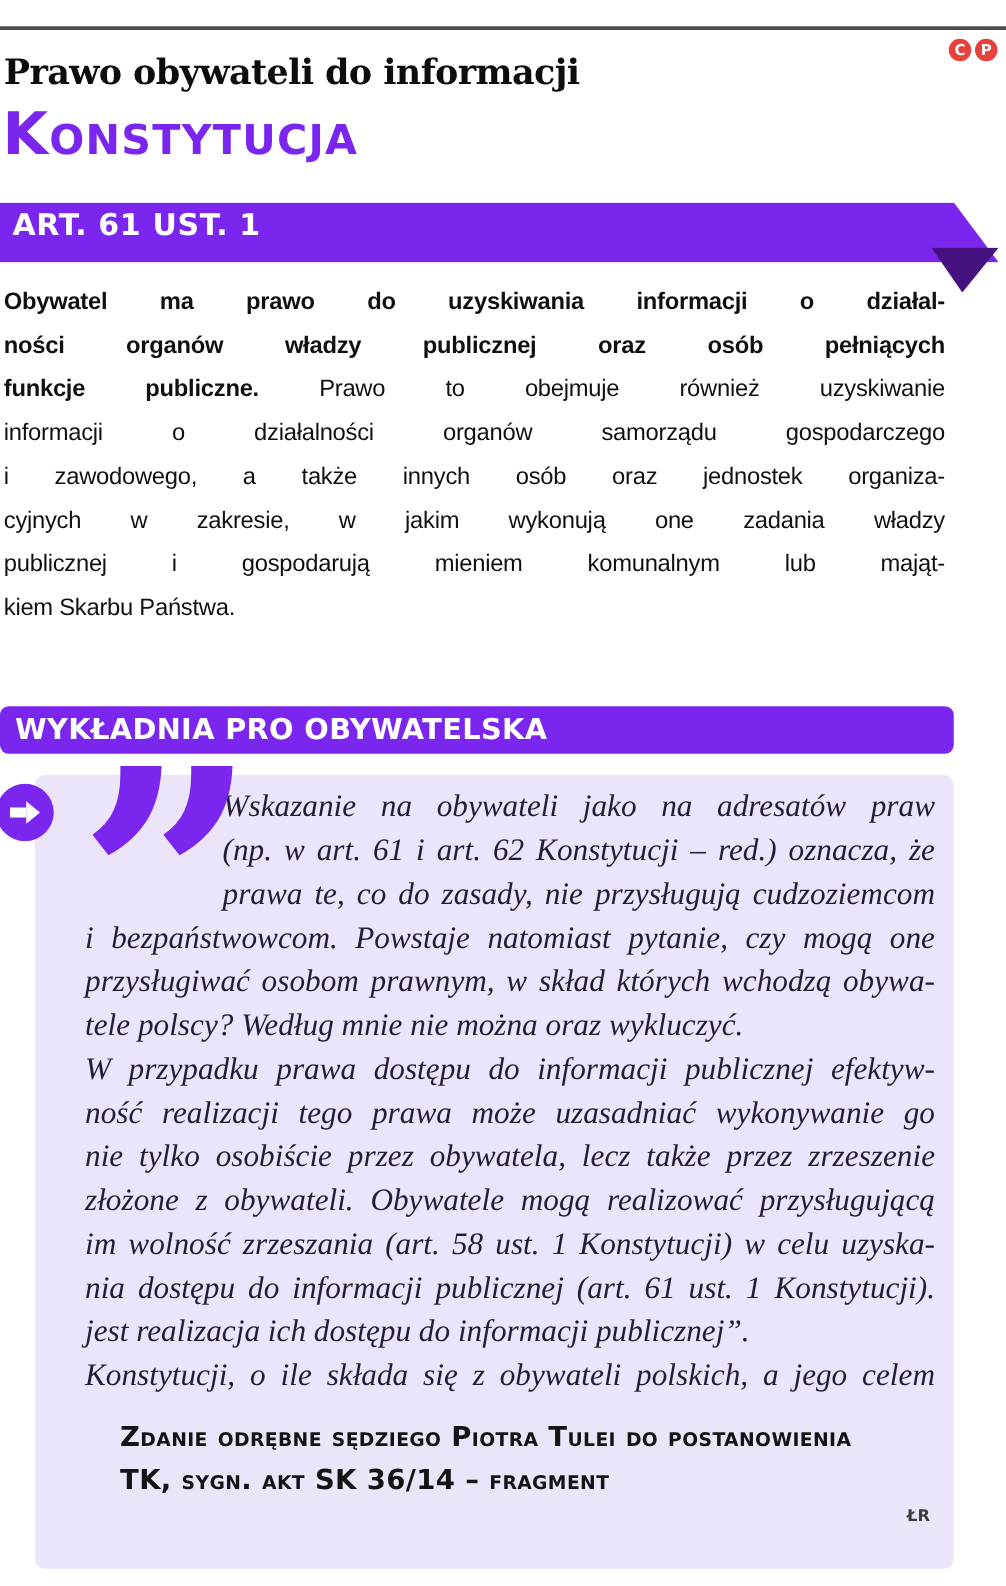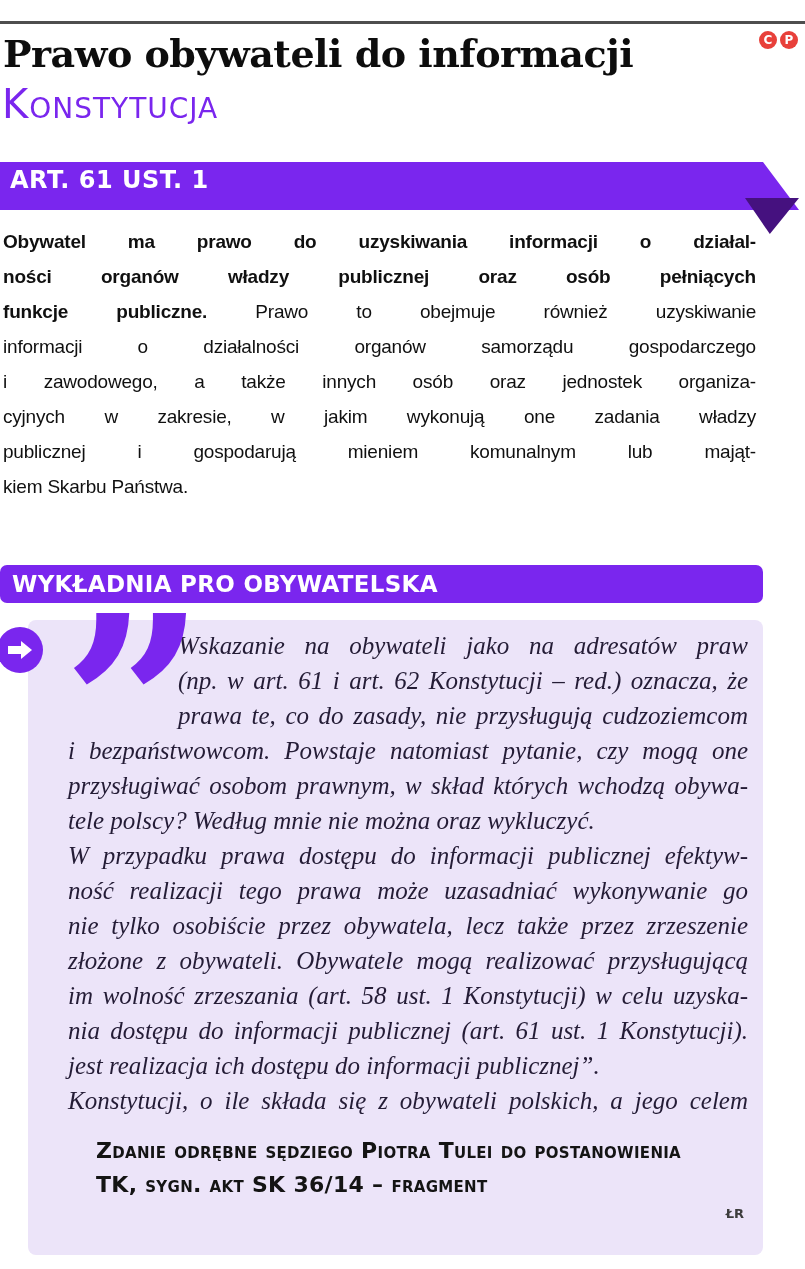--- a/index.html
+++ b/index.html
@@ -1,31 +1,31 @@
 <!DOCTYPE html>
 <html><head>
 <meta charset="utf-8">
 <style>
   html,body{margin:0;padding:0;background:#ffffff;}
   .page{position:relative;width:805px;height:1269px;background:#ffffff;overflow:hidden;
         font-family:"Liberation Sans",sans-serif;}
 
   .topline{position:absolute;top:21px;left:0;width:805px;height:3px;background:#4e4e4e;}
 
-  .kicker{position:absolute;top:31px;left:3px;width:700px;
-          font-family:"DejaVu Serif",serif;font-weight:bold;font-size:38px;
+  .kicker{position:absolute;top:41px;left:3px;width:700px;
+          font-family:"DejaVu Serif",serif;font-weight:bold;font-size:28px;
           letter-spacing:-0.5px;color:#0d0d0d;}
 
   .badges{position:absolute;top:31px;right:7px;display:flex;gap:3px;}
   .badge{width:18px;height:18px;border-radius:50%;background:#e8403a;color:#ffffff;
          font-family:"DejaVu Sans",sans-serif;font-weight:bold;font-size:12px;
          display:flex;align-items:center;justify-content:center;}
 
   .main-title{position:absolute;top:84px;left:2px;
-              font-family:"DejaVu Sans",sans-serif;font-weight:400;font-size:40px;
+              font-family:"DejaVu Sans",sans-serif;font-weight:700;font-size:47px;
               font-variant:small-caps;letter-spacing:1px;color:#7a26ee;line-height:1;}
 
   .banner-art{position:absolute;top:162px;left:0;width:805px;height:48px;background:#7a26ee;
               clip-path:polygon(0 0,763px 0,799px 100%,0 100%);
               color:#ffffff;font-family:"DejaVu Sans",sans-serif;font-weight:bold;
               font-size:24px;line-height:36px;padding-left:10px;box-sizing:border-box;
               letter-spacing:0.5px;}
   .banner-fold{position:absolute;top:198px;left:745px;width:54px;height:36px;background:#45117f;
                clip-path:polygon(0 0,100% 0,46% 100%);}
 

